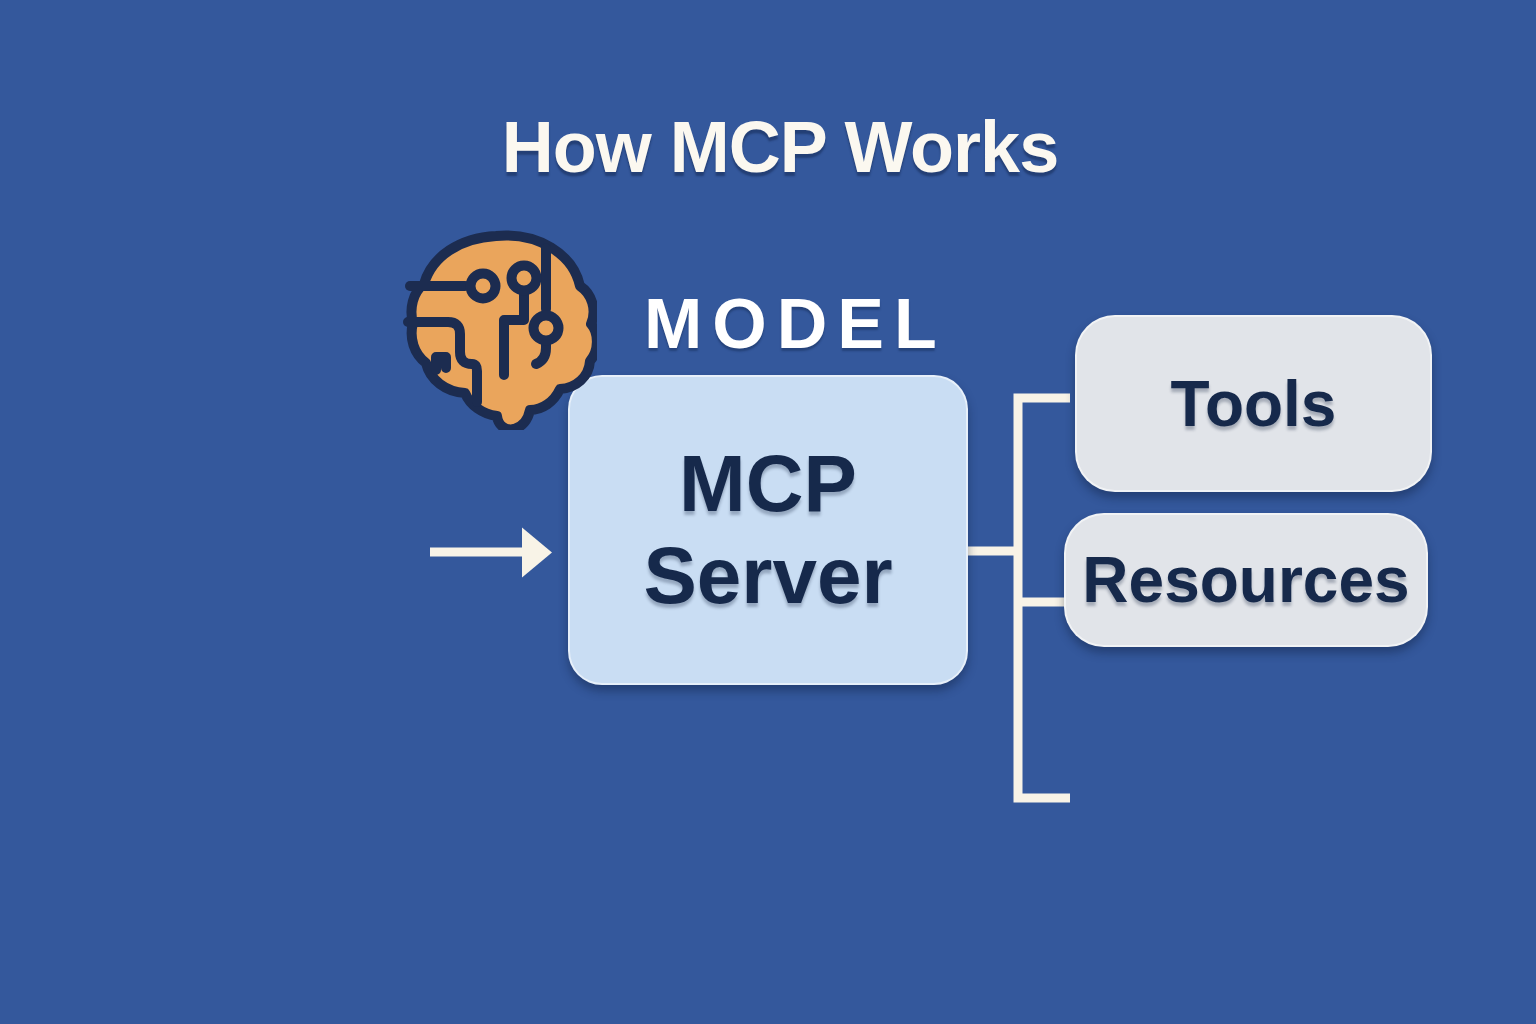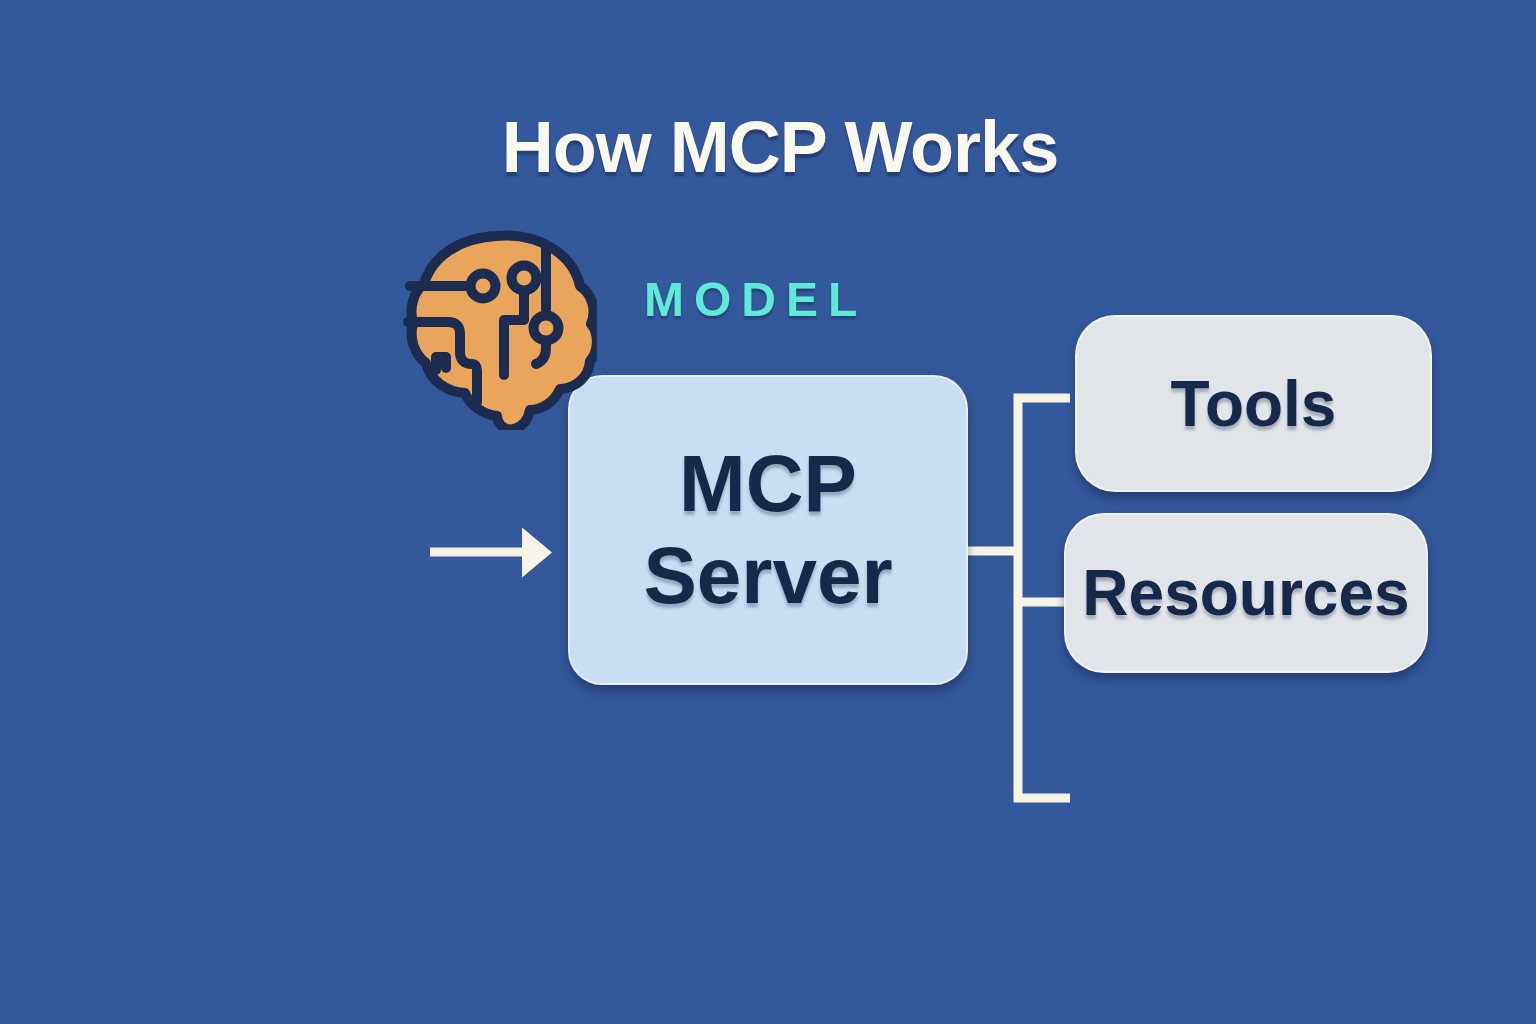--- a/index.html
+++ b/index.html
@@ -21,25 +21,25 @@
     text-align: center;
     font-size: 72px;
     font-weight: bold;
     letter-spacing: -1px;
     color: #fbf8f0;
     text-shadow: 0 4px 2px rgba(16,34,72,0.45);
   }
 
   .model-label {
     position: absolute;
-    left: 644px; top: 272px;
-    font-size: 48px;
+    left: 644px; top: 284px;
+    font-size: 70px;
     font-weight: bold;
     letter-spacing: 10px;
-    color: #5eead4;
+    color: #ffffff;
     text-shadow: 0 3px 2px rgba(16,34,72,0.4);
   }
 
   .box {
     position: absolute;
     display: flex;
     align-items: center;
     justify-content: center;
     font-weight: bold;
     color: #16294b;
@@ -52,21 +52,21 @@
     text-align: center;
   }
 
   .box-blue { background: #c9ddf3; border-radius: 34px; }
   .box-gray { background: #e1e4e9; border-radius: 40px; }
 
   .node-client    { left:123px;  top:437px; width:309px; height:226px; font-size:66px; }
   .node-server    { left:568px;  top:375px; width:400px; height:310px; font-size:80px; z-index:2; }
   .node-server .label { white-space: pre-line; line-height: 1.15; }
   .node-tools     { left:1064px; top:315px; width:357px; height:177px; font-size:64px; z-index:2;margin-left:11px; }
-  .node-resources { left:1064px; top:513px; width:364px; height:160px; font-size:64px; z-index:2; }
+  .node-resources { left:1064px; top:513px; width:364px; height:134px; font-size:64px; z-index:2; }
   .node-prompts   { left:1066px; top:723px; width:352px; height:170px; font-size:64px; z-index:2; }
 
   .arrow-svg     { position:absolute; left:430px; top:505px; }
   .connector-svg { position:absolute; left:966px; top:388px; z-index:1; }
   .brain-svg     { position:absolute; left:403px; top:230px; z-index:3; }
 </style>
 </head>
 <body>
 
 <div class="canvas">

